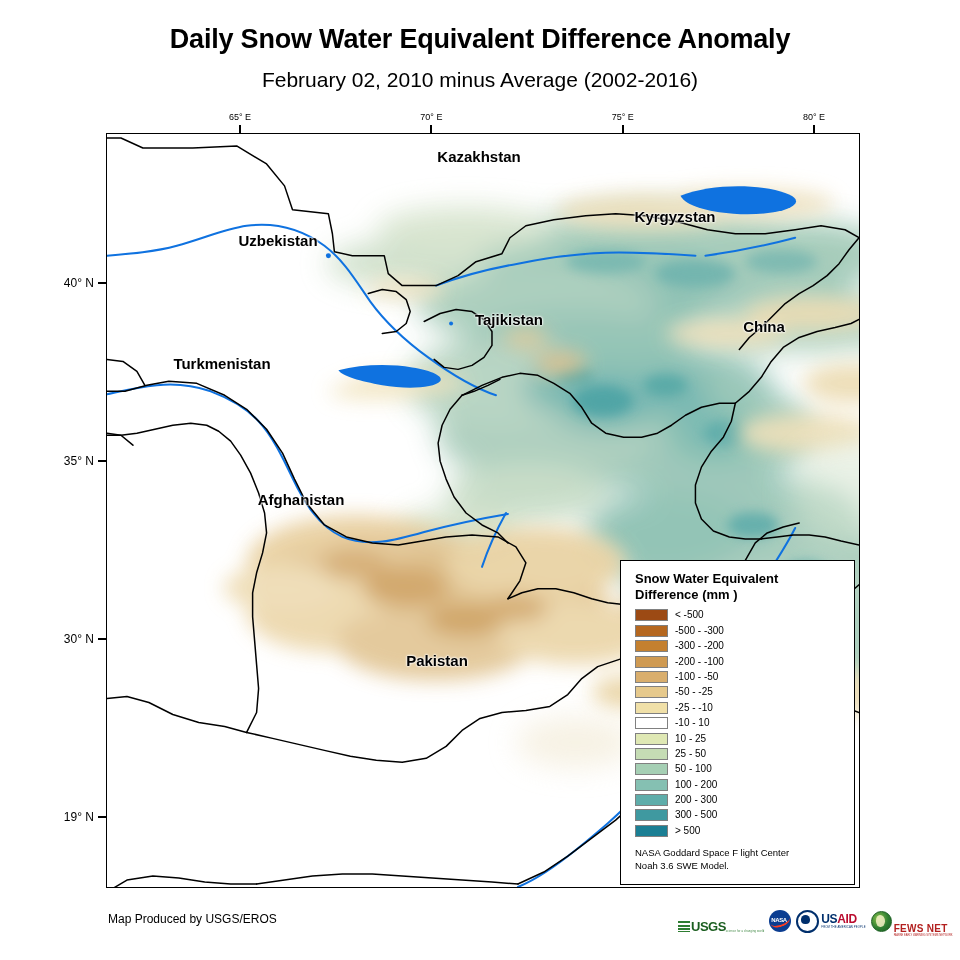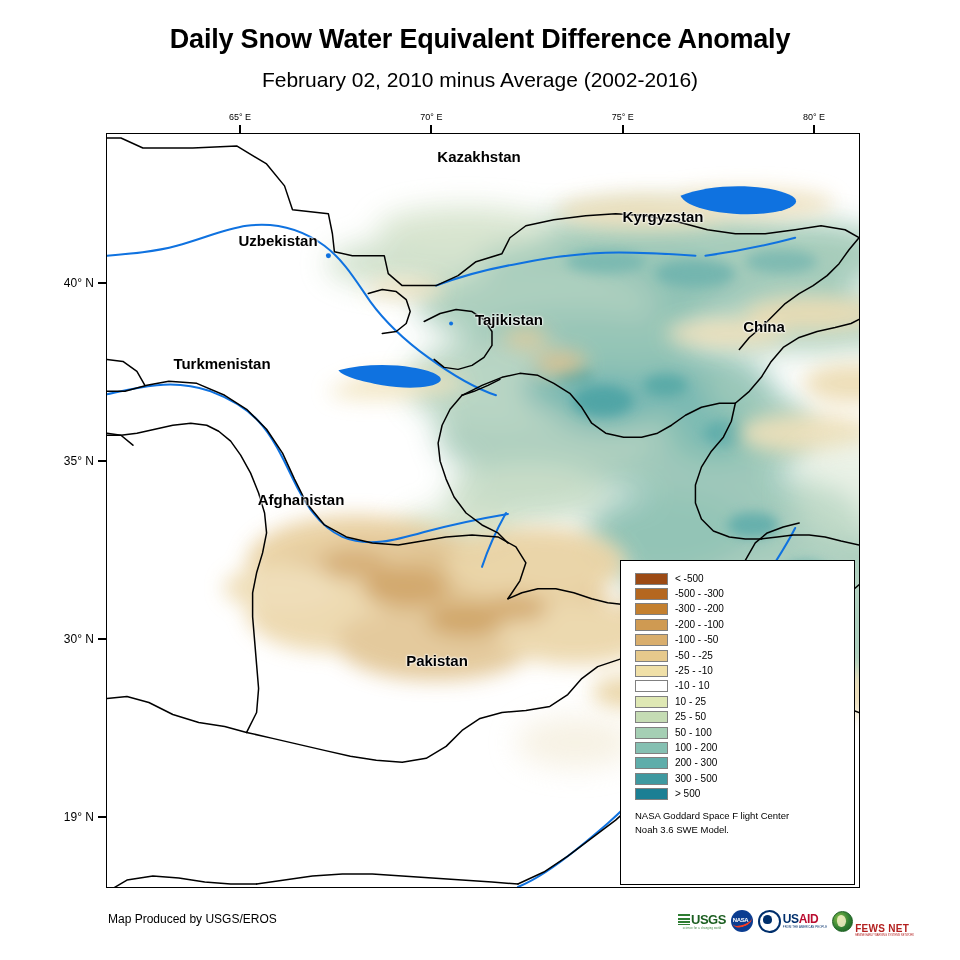--- a/index.html
+++ b/index.html
@@ -68,21 +68,21 @@
   }
 
   
   .footer-text{
     position:absolute;left:108px;top:912px;font-size:12px;color:#000;
   }
   .logos{position:absolute;left:678px;top:909px;display:flex;align-items:center;gap:5px;}
 
   .logo{position:relative;height:24px;display:flex;align-items:center;}
   .logo-usgs{
-    display:flex;flex-direction:column;align-items:center;justify-content:center;
+    display:flex;flex-direction:row;align-items:flex-end;justify-content:center;
   }
   .usgs-main{display:flex;align-items:center;}
   .usgs-wave{
     width:12px;height:11px;background:
       repeating-linear-gradient(#2e7d32 0 2px,#ffffff 2px 3.5px);
     margin-right:1px;
   }
   .usgs-word{font-size:13px;font-weight:bold;color:#1b5e20;letter-spacing:-0.5px;line-height:1;}
   .usgs-sub{font-size:2.6px;color:#2e7d32;letter-spacing:0.2px;margin-top:1px;}
 
@@ -375,32 +375,36 @@
             <path d="M656 406 L 672 404 L 688 402 L 704 402 L 720 404 L 736 408 L 754 412"></path>
 
             <path d="M754 580 L 738 574 L 722 566 L 708 556 L 696 544 L 688 530 L 684 514"></path>
           </g>
         </g>
       </svg>
     </div>
 
     <div id="country-labels">
         <div class="country" style="left: 372px; top: 22px;">Kazakhstan</div>
-        <div class="country" style="left: 556px; top: 82px;">Kyrgyzstan</div>
+        <div class="country" style="left: 568px; top: 82px;">Kyrgyzstan</div>
         <div class="country" style="left: 171px; top: 106px;">Uzbekistan</div>
         <div class="country" style="left: 402px; top: 185px;">Tajikistan</div>
         <div class="country" style="left: 657px; top: 192px;">China</div>
         <div class="country" style="left: 115px; top: 229px;">Turkmenistan</div>
         <div class="country" style="left: 194px; top: 365px;">Afghanistan</div>
         <div class="country" style="left: 330px; top: 526px;">Pakistan</div>
       </div>
 
   </div>
 
   <div class="legend">
+    <div class="legend-title">
+      <div>Snow Water Equivalent</div>
+      <div>Difference (mm )</div>
+    </div>
     <div class="legend-rows" id="legend-rows">
         <div class="legend-row">
           <span class="swatch" style="background: rgb(156, 74, 20);"></span>
           <span class="legend-label">&lt; -500</span>
         </div>
         <div class="legend-row">
           <span class="swatch" style="background: rgb(181, 103, 31);"></span>
           <span class="legend-label">-500 - -300</span>
         </div>
         <div class="legend-row">

